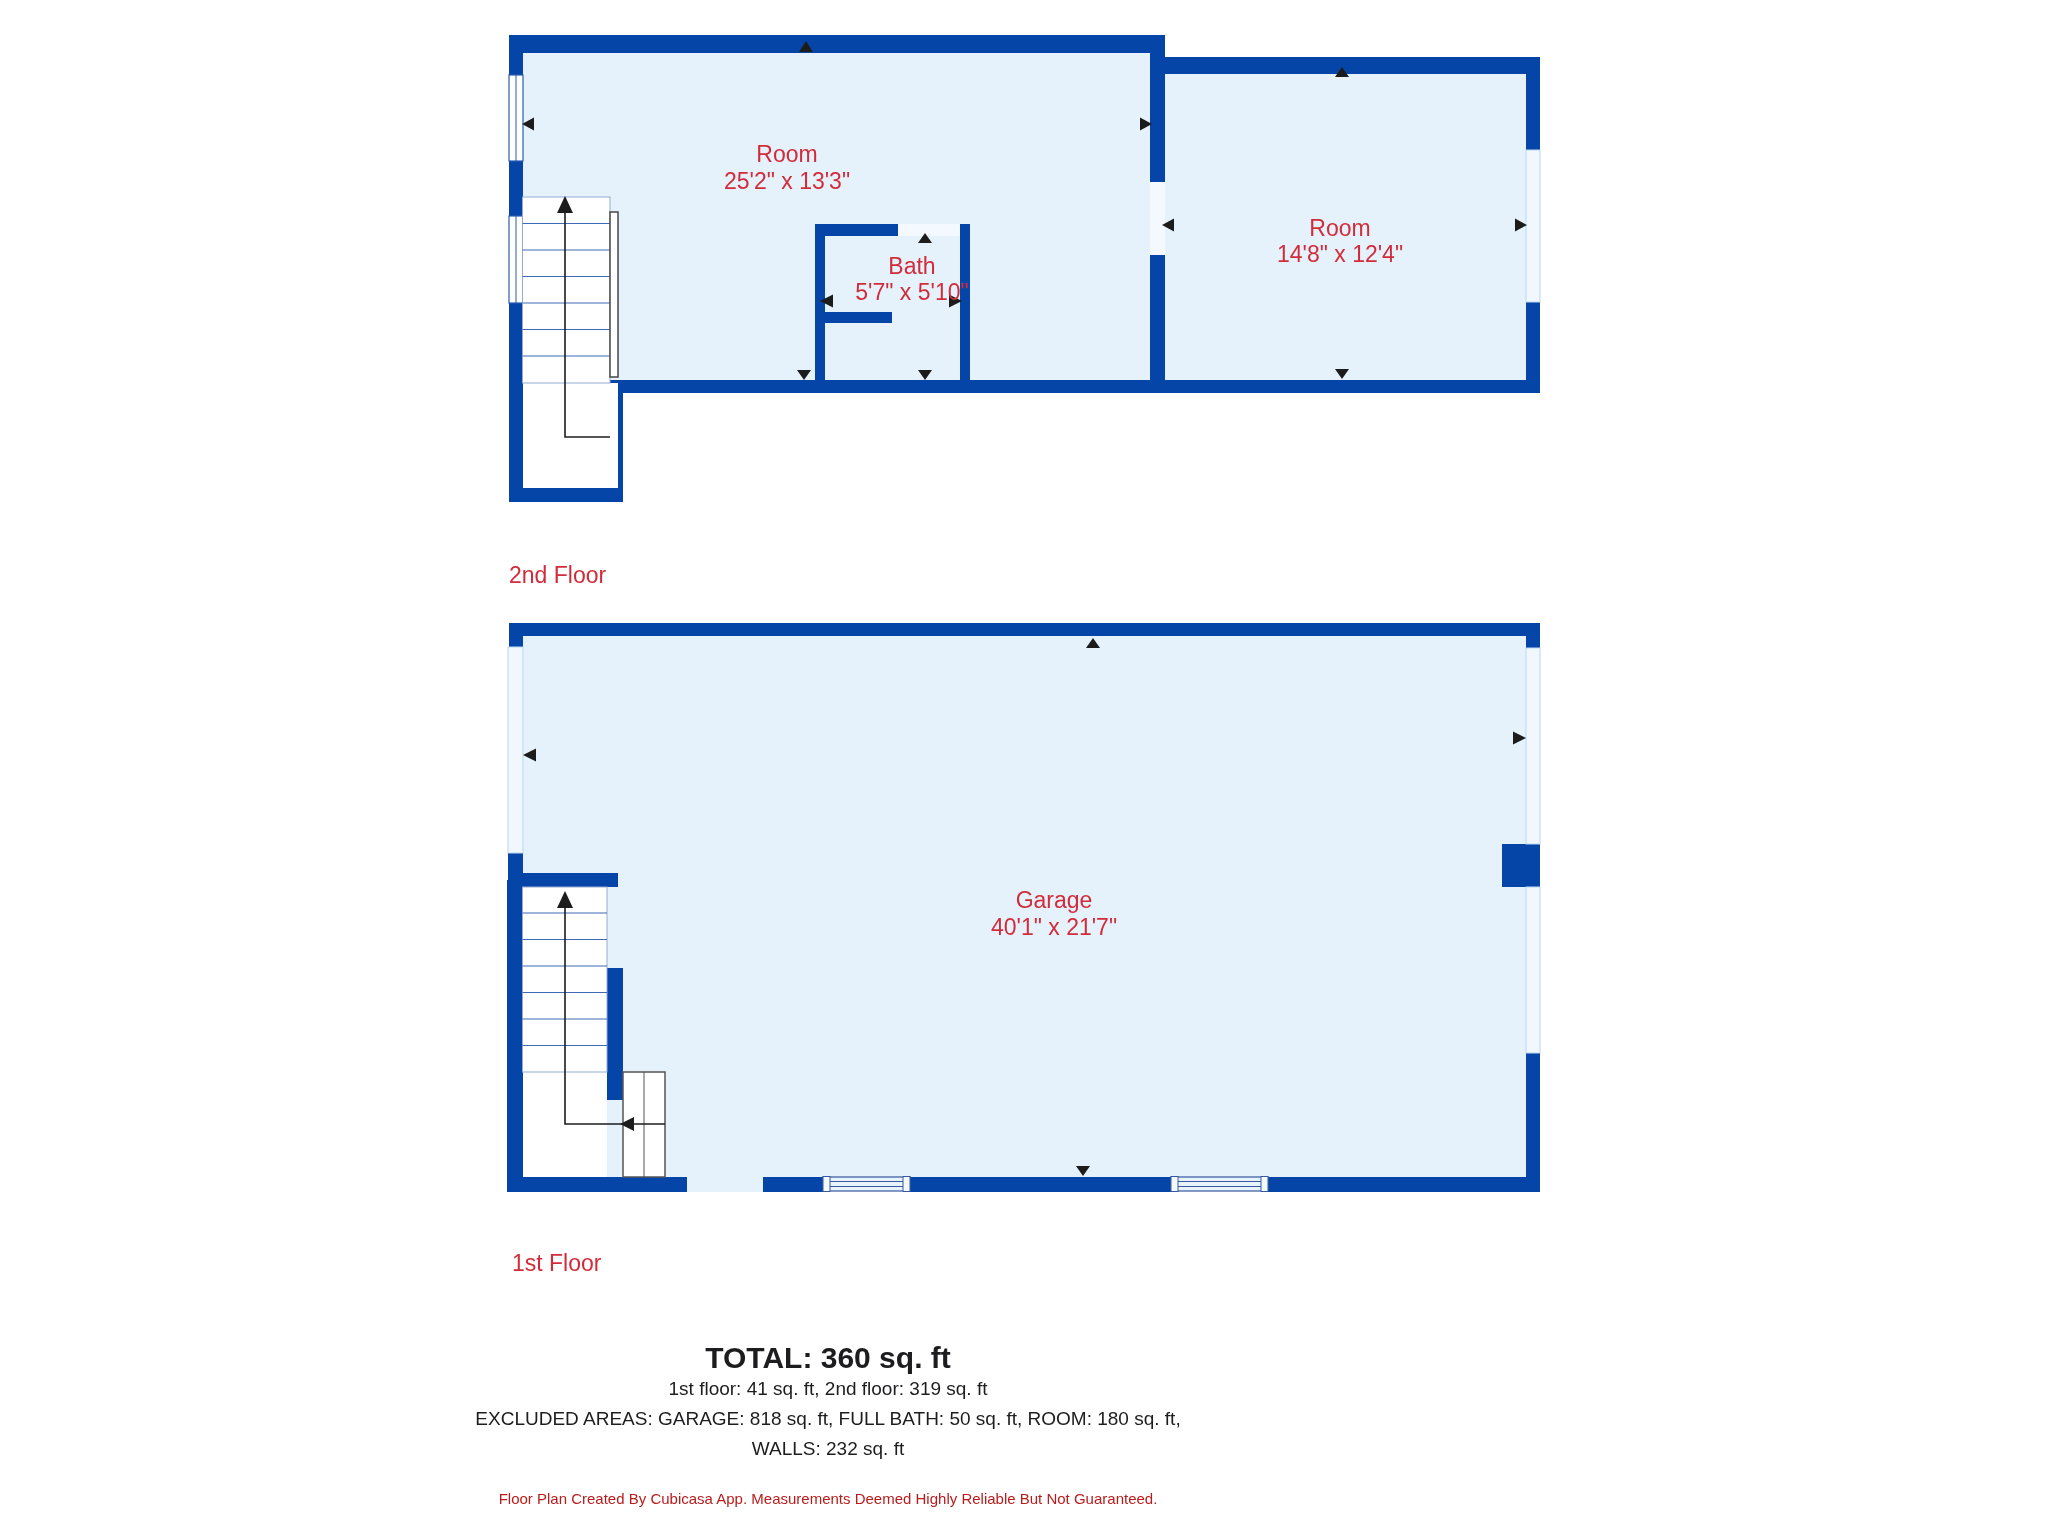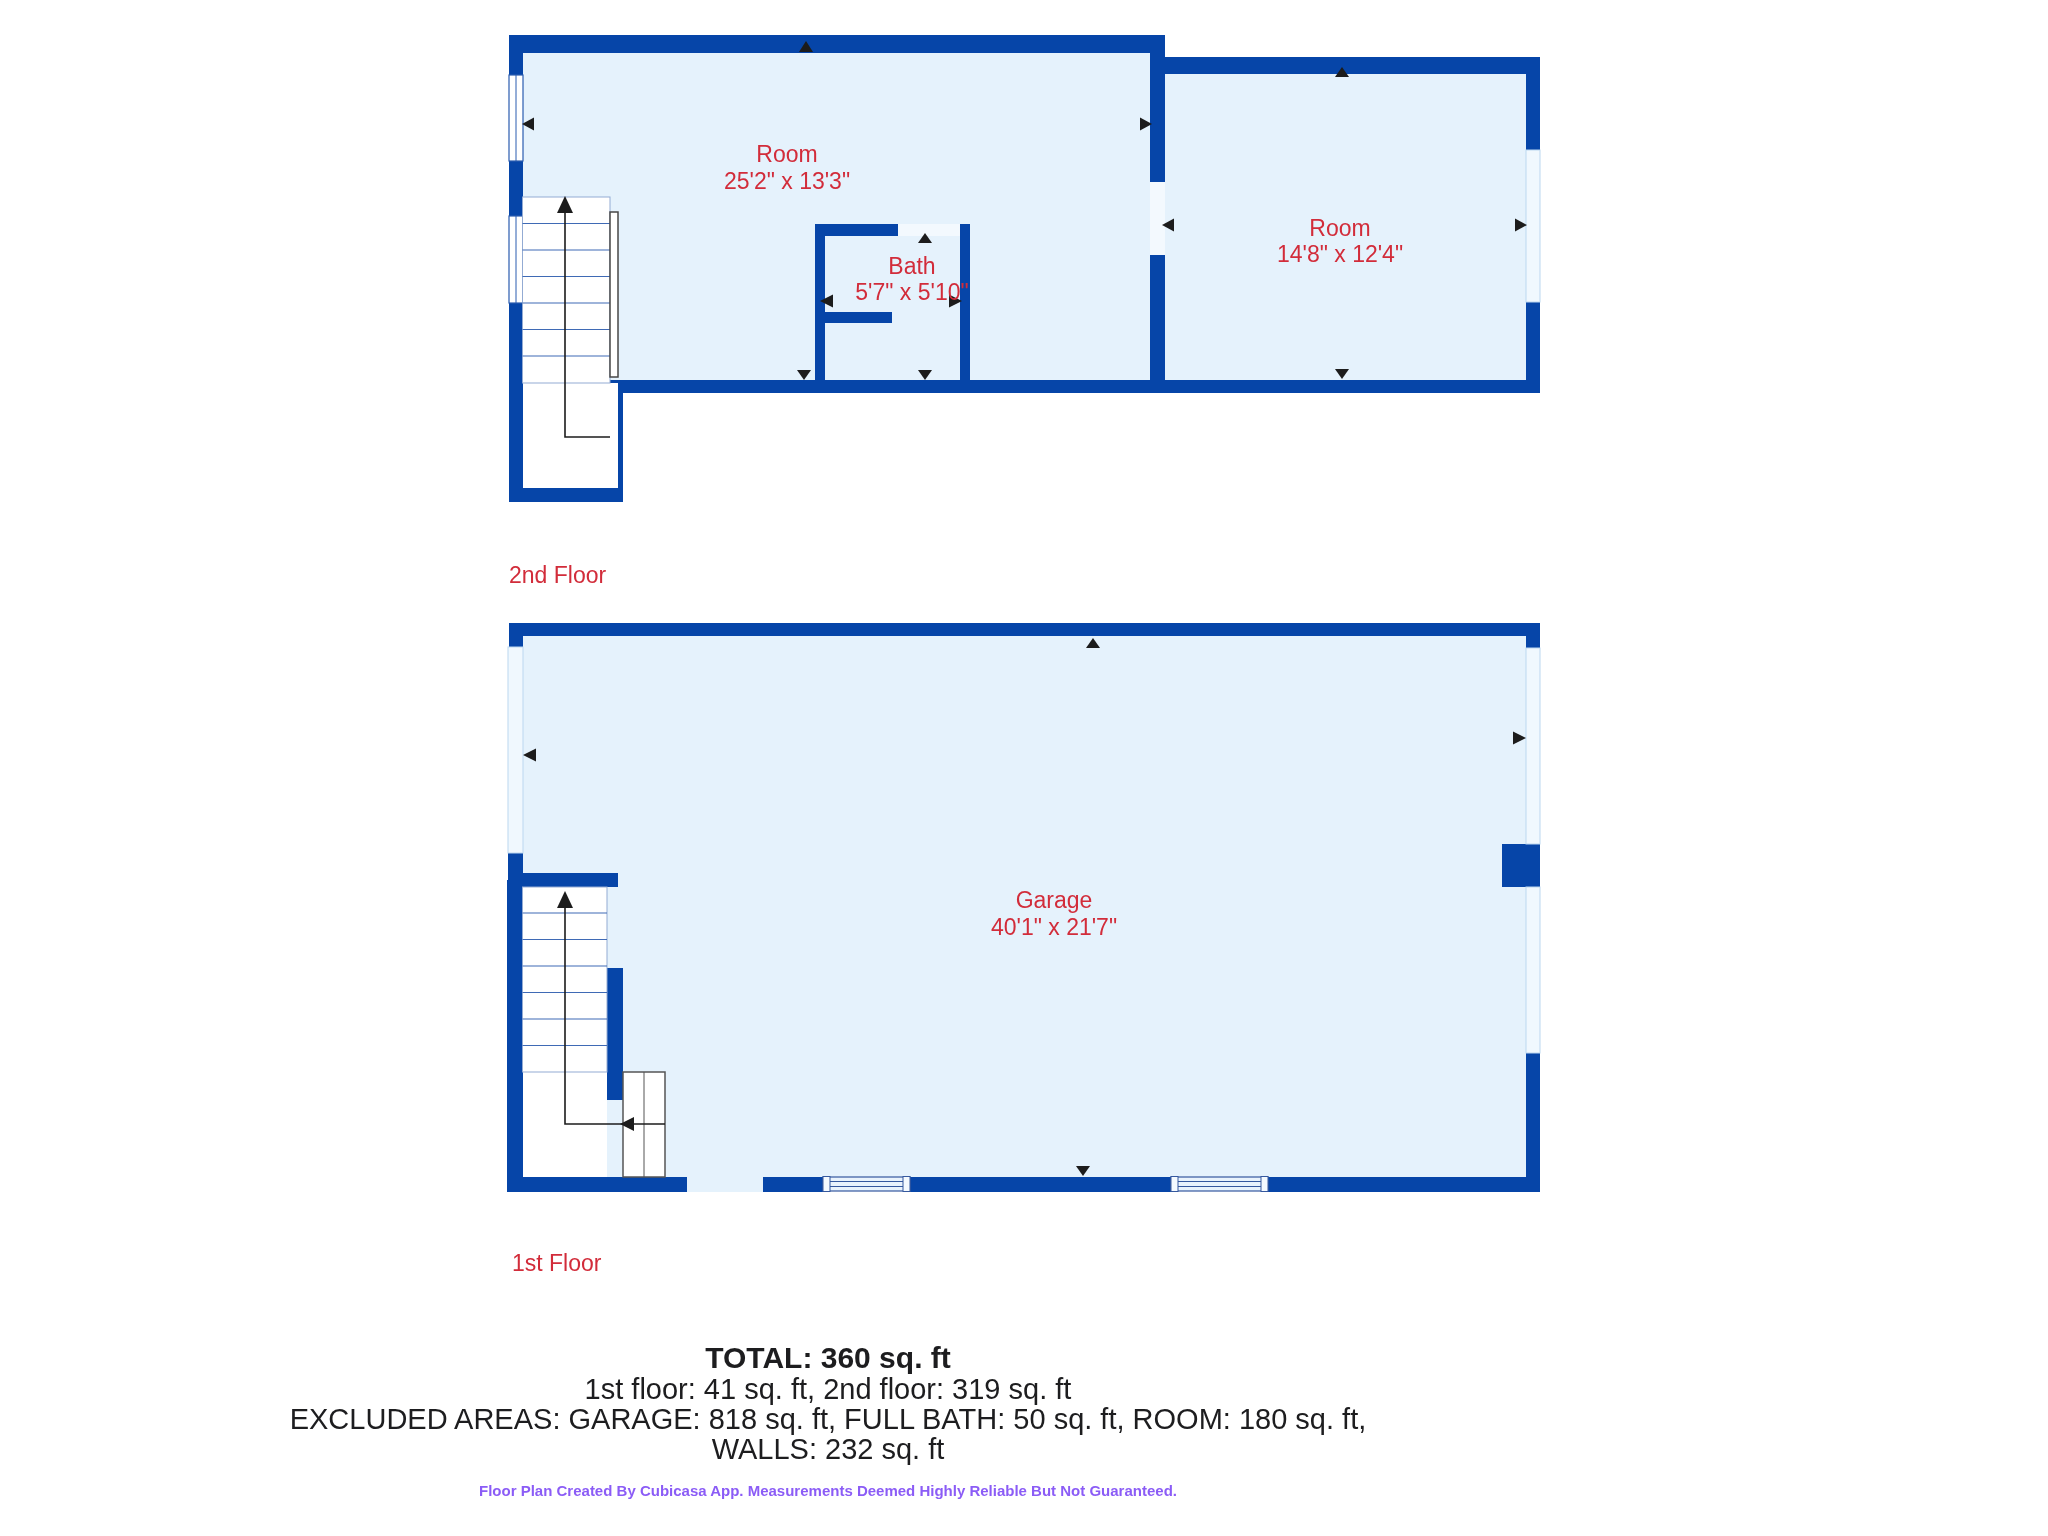--- a/index.html
+++ b/index.html
@@ -19,22 +19,22 @@
   .handrail{fill:#ffffff;stroke:#474747;stroke-width:1.5;}
   .retstair{fill:#ffffff;stroke:#555555;stroke-width:1.5;}
   .retline{stroke:#555555;stroke-width:1;}
   .arrowline{stroke:#1c1c1c;stroke-width:1.6;fill:none;}
   .tri{fill:#1c1c1c;}
   .bwin{fill:#e9f3fc;stroke:#35589e;stroke-width:1.2;}
   .bwin-line{stroke:#35589e;stroke-width:1;}
   .bwin-cap{fill:#f4faff;stroke:#35589e;stroke-width:1;}
   #summary{position:absolute;left:0;top:1342px;width:1656px;text-align:center;color:#1d1d1f;}
   #summary .total{font-size:30px;font-weight:bold;line-height:32px;}
-  #summary .line{font-size:29px;line-height:30px;}
-  #summary .disclaimer{margin-top:18px;font-size:15px;color:#8b5cf6;font-weight:bold;}
+  #summary .line{font-size:19px;line-height:30px;}
+  #summary .disclaimer{margin-top:26px;font-size:15px;color:#b91c1c;}
 </style>
 </head>
 <body>
 
 <svg class="plan-svg" width="2048" height="1536" viewBox="0 0 2048 1536">
 
   <g>
 
     <rect class="floor" x="523" y="53" width="627" height="329"></rect>
     <rect class="floor" x="1163" y="73" width="363" height="309"></rect>

